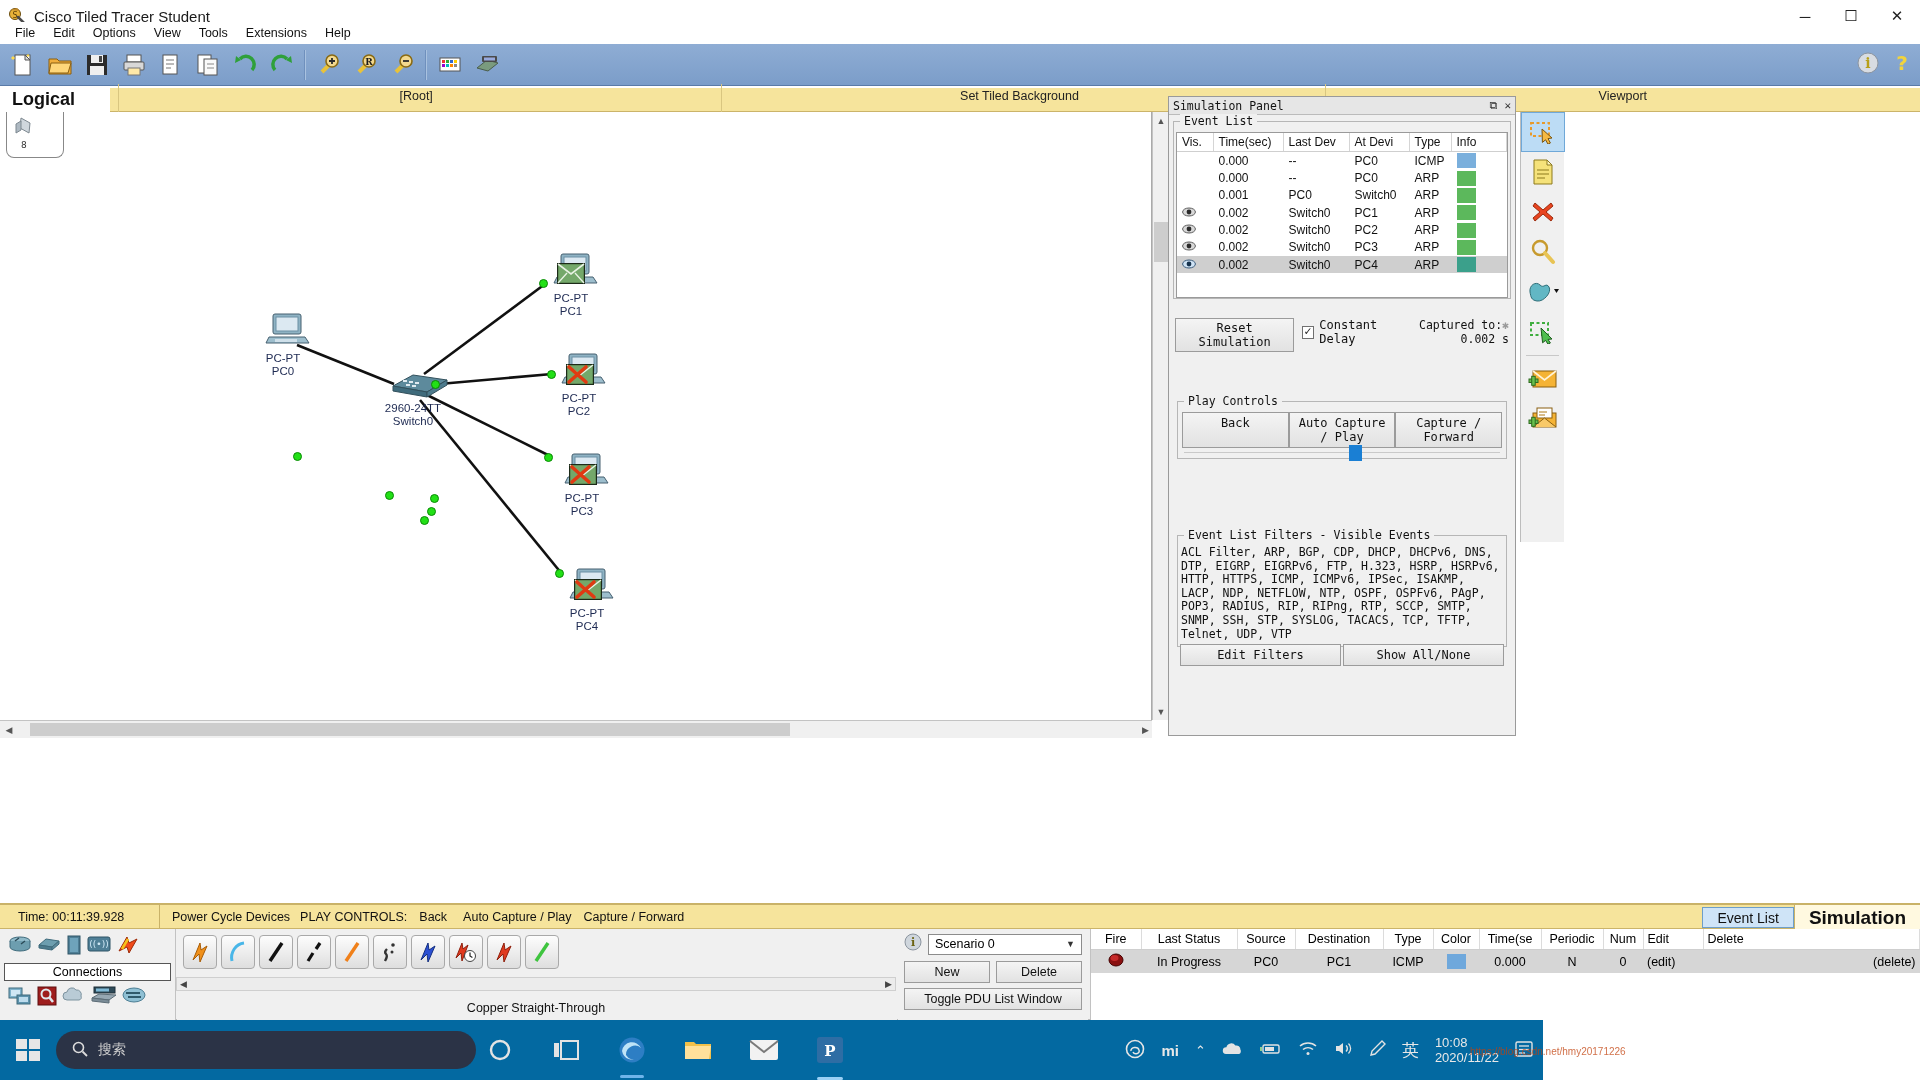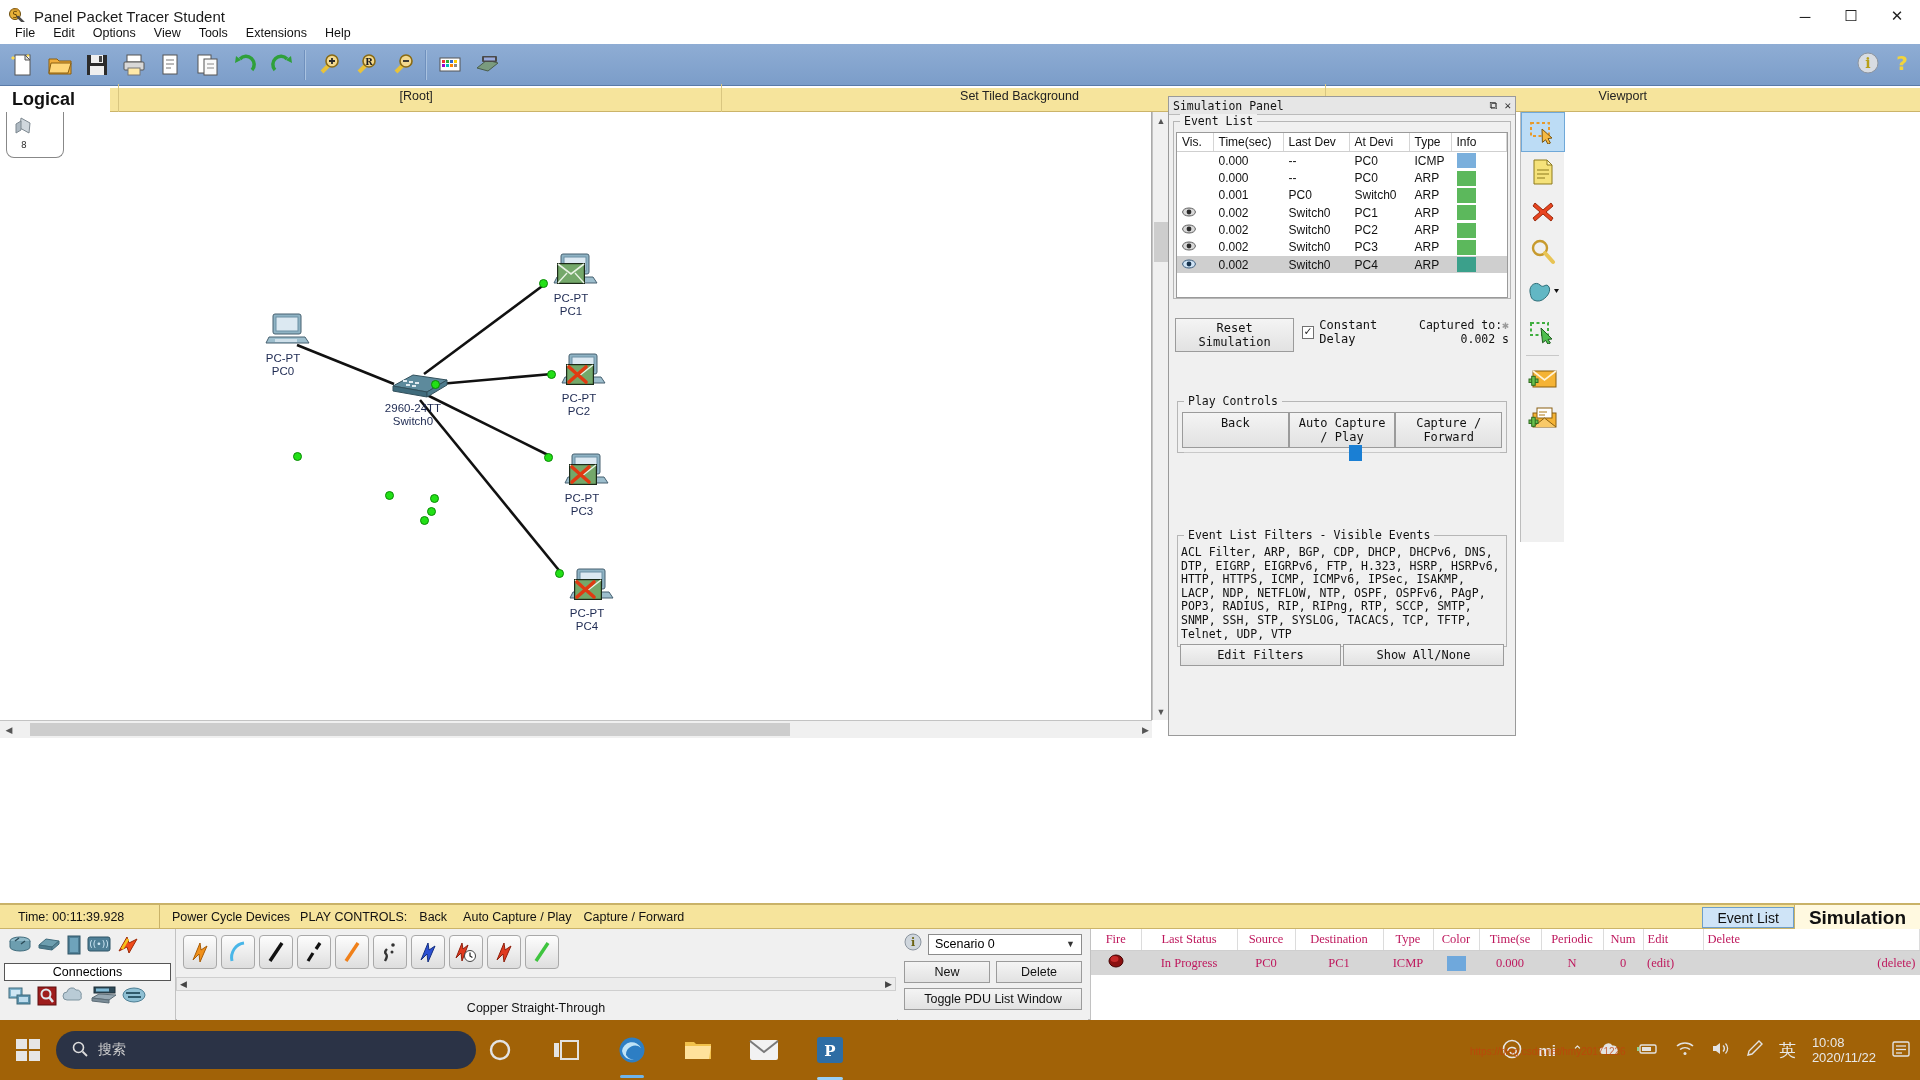--- a/index.html
+++ b/index.html
@@ -162,27 +162,27 @@
   .scen-row { display:flex; align-items:center; gap:6px; padding:4px 6px 0 6px;}
   .scen-select { flex:1; height:21px; background:#fff; border:1px solid #8c8c8c; font-size:12.5px;
                  display:flex; align-items:center; padding:0 6px; position:relative;}
   .scen-select .caret { position:absolute; right:6px; font-size:9px; color:#333;}
   .scen-btns { display:flex; gap:6px; padding:6px 6px 0 6px;}
   .scen-btns .btn { flex:1; padding:3px 0; font-family:"Liberation Sans",sans-serif; font-size:12.5px;}
   .scen-full { padding:5px 6px 0 6px; }
   .scen-full .btn { width:100%; padding:3px 0; font-family:"Liberation Sans",sans-serif; font-size:12.5px;}
   .pdubox { position:absolute; left:1090px; top:0; right:0; height:91px; background:#fff;
             border-left:1px solid #c2c2c2;}
-  .pdutable { width:100%; border-collapse:collapse; font-size:12.5px; color:#be185d;font-family:Liberation Serif, serif;}
+  .pdutable { width:100%; border-collapse:collapse; font-size:12.5px; color:#000000;}
   .pdutable th { font-weight:normal; padding:3px 4px; border-right:1px solid #dcdcdc;
                  border-bottom:1px solid #cfcfcf; text-align:center;}
   .pdutable td { padding:2px 4px; text-align:center; background:#d6d6d6;}
 
   
-  .taskbar { position:absolute; top:1020px; left:0; width:1920px; height:60px; background:#a16207;
+  .taskbar { position:absolute; top:1020px; left:0; width:1543px; height:60px; background:#0369a1;
              display:flex; align-items:center;}
   .tb-start { width:56px; height:60px; display:flex; align-items:center; justify-content:center;}
   .tb-search { width:420px; height:38px; background:#2b3346; border-radius:19px; display:flex;
                align-items:center; padding-left:16px; gap:10px; color:#ccc; font-size:14px;}
   .tb-apps { position:absolute; left:480px; display:flex; align-items:center; gap:26px;}
   .tb-app { width:40px; height:40px; display:flex; align-items:center; justify-content:center; position:relative;}
   .tb-tray { position:absolute; right:10px; display:flex; align-items:center; gap:16px; color:#e8e8e8; font-size:13px;}
   .watermark { position:absolute; left:1470px; top:1046px; color:#c2410c; font-size:10px;
                opacity:.75; white-space:nowrap; }
 </style>
@@ -193,21 +193,21 @@
 
   <div class="titlebar">
     <span class="tb-icon">
       <svg width="20" height="20" viewBox="0 0 20 20">
         <circle cx="7" cy="8" r="5.5" fill="#e8b339" stroke="#6b4d0e" stroke-width="1"></circle>
         <text x="7" y="11.5" font-size="8" text-anchor="middle" fill="#5c3f05" font-family="DejaVu Sans">S</text>
         <path d="M10 11 L17 18" stroke="#4a4a4a" stroke-width="2.5" stroke-linecap="round"></path>
         <path d="M2 4 L9 2 L12 5" fill="#c0882a" opacity=".9"></path>
       </svg>
     </span>
-    <span class="tb-title">Panel Packet Tracer Student</span>
+    <span class="tb-title">Cisco Tiled Tracer Student</span>
     <div class="win-btns">
       <div class="win-btn">─</div>
       <div class="win-btn">☐</div>
       <div class="win-btn close">✕</div>
     </div>
   </div>
 
   <div class="menubar">
     <div class="menu-item">File</div>
     <div class="menu-item">Edit</div>
@@ -584,21 +584,21 @@
       <div style="display:flex;align-items:center;gap:5px;font-family:'DejaVu Sans Mono',monospace;font-size:12px;color:#111;">
         <span class="chk"></span>
         <span>Constant Delay</span>
       </div>
       <div class="captured">
         <div><span>Captured to:</span><span style="color:#9a9a9a">✱</span></div>
         <div>0.002 s</div>
       </div>
     </div>
 
-    <div class="groupbox" style="position:absolute; top:298px; left:4px; right:4px; height:52px;">
+    <div class="groupbox" style="position:absolute; top:298px; left:4px; right:4px; height:58px;">
       <span class="gb-legend">Play Controls</span>
       <div class="playctrl-btns">
         <div class="btn">Back</div>
         <div class="btn">Auto Capture / Play</div>
         <div class="btn">Capture / Forward</div>
       </div>
       <div class="slider-track">
         <div class="slider-thumb"></div>
       </div>
     </div>

